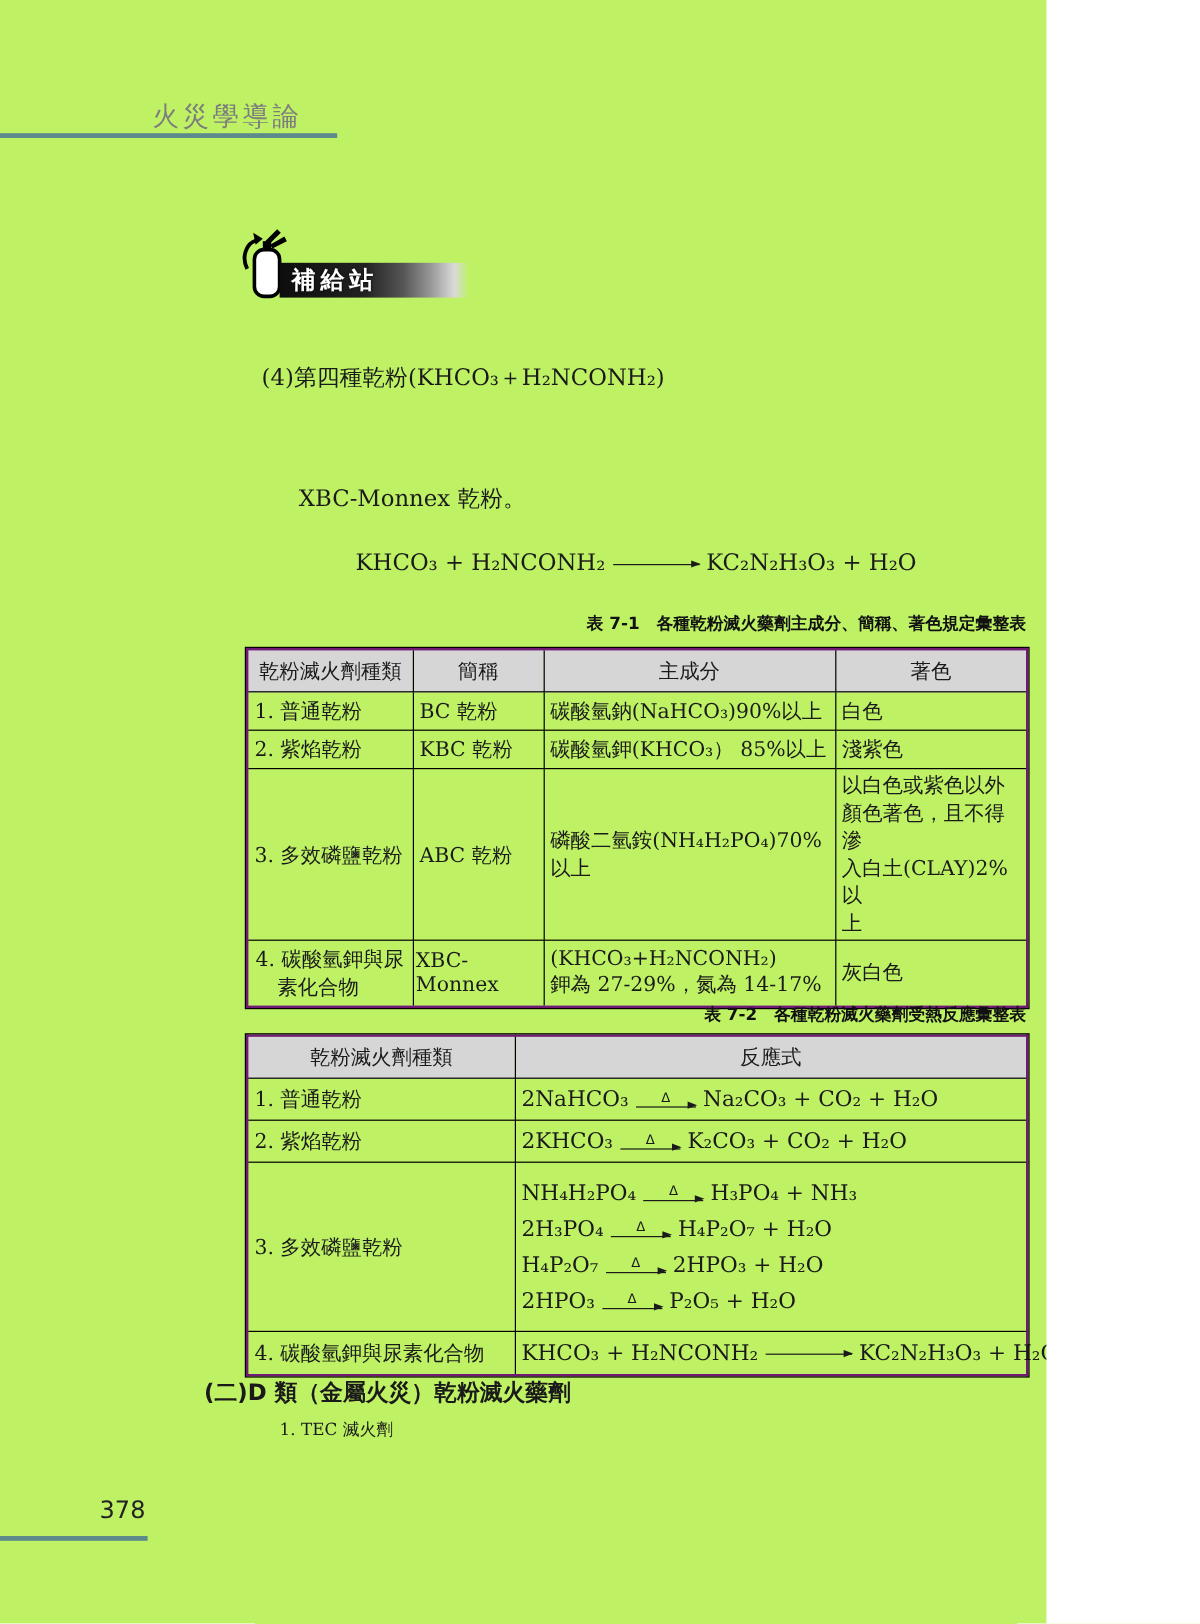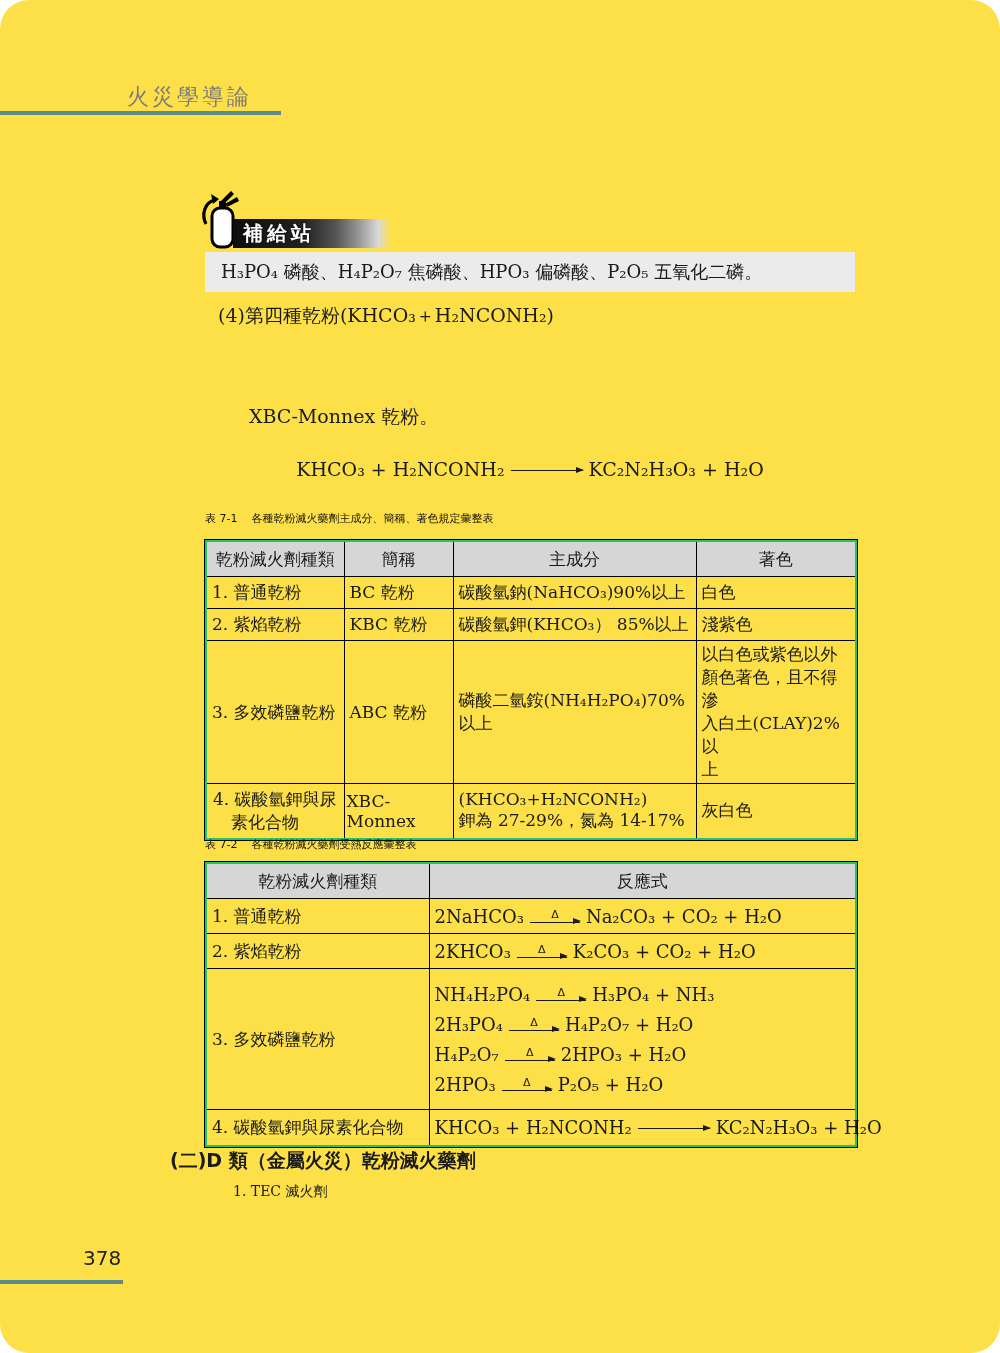--- a/index.html
+++ b/index.html
@@ -1,17 +1,17 @@
 <!DOCTYPE html>
 <html><head>
 <meta charset="utf-8">
 <style>
   html,body{margin:0;padding:0;background:#fff;}
-  .page{position:relative;width:1000px;height:1353px;background:#fde047;overflow:hidden;
-        font-family:"DejaVu Serif","Liberation Serif",serif;color:#1a1a1a;border-radius:29px;}
+  .page{position:relative;width:872px;height:1353px;background:#bef264;overflow:hidden;
+        font-family:"DejaVu Serif","Liberation Serif",serif;color:#1a1a1a;}
 
   
   .hdr-title{position:absolute;left:127px;top:82px;font-size:22px;letter-spacing:3px;color:#7d7d7d;}
   .hdr-rule{position:absolute;left:0;top:111px;width:281px;height:4px;background:#5d8a8a;}
 
   
   .ext-icon{position:absolute;left:200px;top:190px;width:40px;height:60px;}
   .badge-bar{position:absolute;left:233px;top:219px;width:158px;height:29px;
              background:linear-gradient(to right,#0d0d0d 0%,#222 45%,#555 65%,#999 80%,#d9d9d9 92%,rgba(255,255,255,0) 100%);
              display:flex;align-items:center;}
@@ -32,29 +32,29 @@
   .rx-arrow{display:inline-flex;flex-direction:column;align-items:center;margin:0 6px;}
   .rx-delta{font-size:11px;line-height:9px;font-family:"DejaVu Sans",sans-serif;}
   .shaft{position:relative;height:0;border-top:1.5px solid #1a1a1a;margin-top:3px;}
   .shaft::after{content:"";position:absolute;right:-1px;top:-4.2px;
                 border-left:8px solid #1a1a1a;border-top:3.5px solid transparent;border-bottom:3.5px solid transparent;}
   .w-short .shaft{width:50px;}
   .w-long .shaft{width:72px;}
   .main-eq{position:absolute;left:205px;top:458px;width:650px;display:flex;justify-content:center;font-size:19px;}
 
   
-  .tbl-caption{position:absolute;width:650px;left:205px;text-align:left;
-               font-family:"DejaVu Sans","Liberation Sans",sans-serif;font-weight:normal;font-size:11px;color:#111;}
+  .tbl-caption{position:absolute;width:650px;left:205px;text-align:right;
+               font-family:"DejaVu Sans","Liberation Sans",sans-serif;font-weight:bold;font-size:14px;color:#111;}
   .tbl-caption .cap-no{margin-right:14px;}
 
   
   table.doc{position:absolute;left:205px;border-collapse:collapse;table-layout:fixed;width:650px;
             font-size:17px;}
   table.doc th,table.doc td{border:1px solid #000;padding:2px 5px;vertical-align:middle;}
-  table.doc{border:2px solid #22c55e;outline:1px solid #000;}
+  table.doc{border:2px solid #701a75;outline:1px solid #000;}
   table.doc th{background:#d6d6d6;font-weight:normal;text-align:center;height:30px;}
   .pre{white-space:pre-line;}
   .hang{padding-left:24px !important;text-indent:-18px;}
   .t1-r1,.t1-r2{height:32px;}
   .t1-r3{height:116px;}
   .t1-r4{height:55px;}
   .t2-r1,.t2-r2{height:35px;}
   .t2-r3{height:141px;}
   .t2-r4{height:36px;}
   td.rxcell{padding-left:30px;}
@@ -78,23 +78,20 @@
   <svg class="ext-icon" viewBox="0 0 40 60">
     <path d="M15 10 C 5 12, 1 24, 6 34" stroke="#000" stroke-width="3.2" fill="none"></path>
     <polygon points="11,4 19,9 13,14" fill="#000"></polygon>
     <rect x="19" y="11" width="7" height="8" fill="#000"></rect>
     <path d="M21 11 L31 1 L34 4 L25 13 Z" fill="#000"></path>
     <path d="M25 14 L37 7 L39 11 L27 17 Z" fill="#000"></path>
     <rect x="12" y="18" width="21" height="39" rx="8" fill="#fff" stroke="#000" stroke-width="3"></rect>
   </svg>
   <div class="badge-bar">
     <span>補給站</span>
-  </div>
-  <div class="note-box">
-    <span>H₃PO₄ 磷酸、H₄P₂O₇ 焦磷酸、HPO₃ 偏磷酸、P₂O₅ 五氧化二磷。</span>
   </div>
 
   <div class="p-line" style="left:218px;top:303px;">(4)第四種乾粉(KHCO₃＋H₂NCONH₂)</div>
   <div class="p-line" style="left:249px;top:404px;text-align:center;">XBC-Monnex 乾粉。</div>
 
   <div class="main-eq rx">
     <span class="side">KHCO₃ + H₂NCONH₂</span>
     <span class="rx-arrow w-long">
         <span class="shaft"></span>
       </span>

